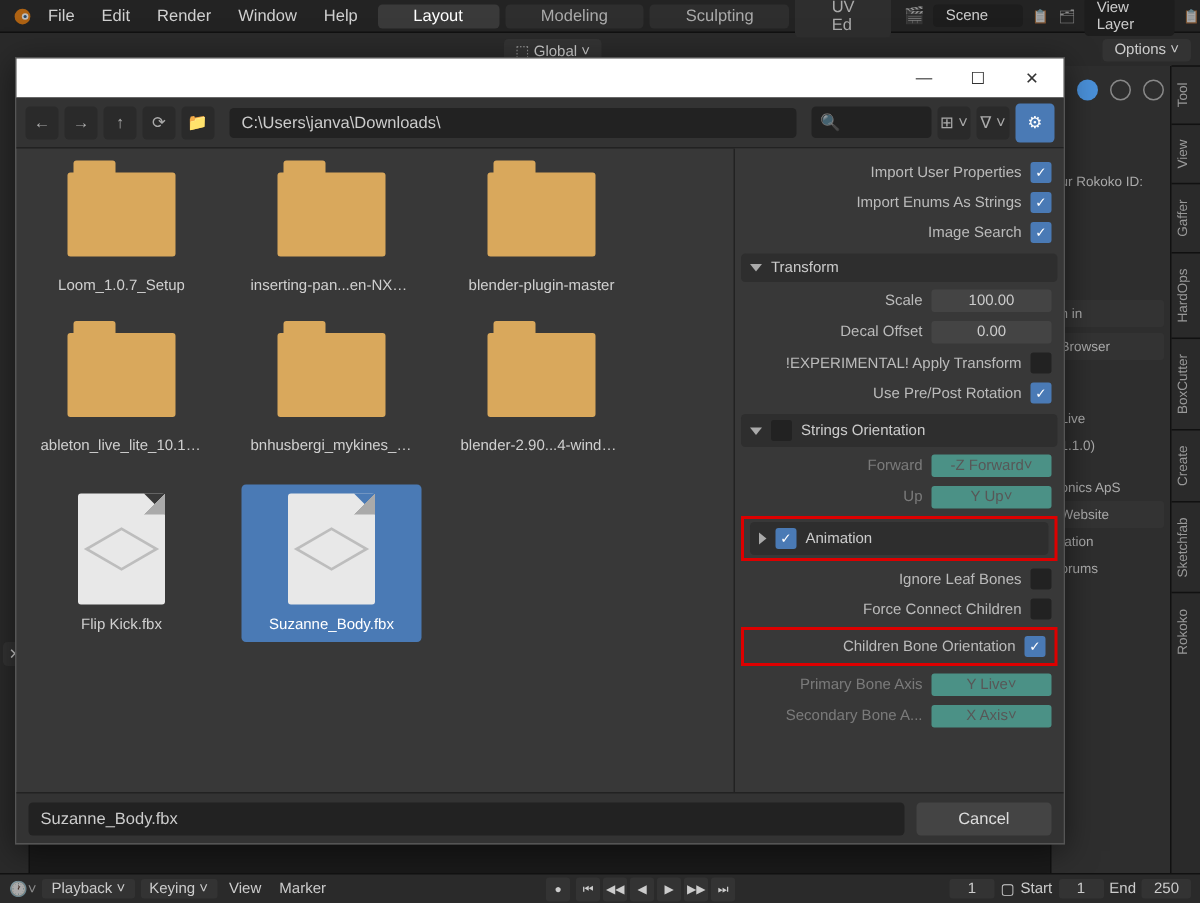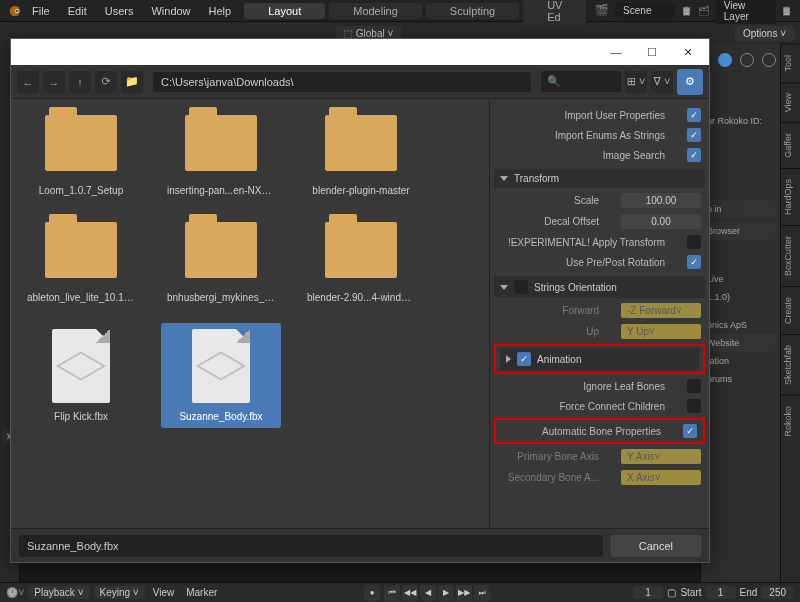--- a/index.html
+++ b/index.html
@@ -53,29 +53,29 @@
   .folder-icon::before { content: ''; position: absolute; top: -8px; left: 4px; width: 28px; height: 10px; background: #d9a85c; border-radius: 2px 2px 0 0; }
   .fbx-icon { width: 58px; height: 74px; background: #e8e8e8; border-radius: 2px 2px 2px 2px; position: relative; margin-bottom: 8px; display: flex; align-items: center; justify-content: center; }
   .fbx-icon::before { content: ''; position: absolute; top: 0; right: 0; width: 0; height: 0; border-left: 14px solid transparent; border-top: 14px solid #383838; }
   .file-item.selected .fbx-icon::before { border-top-color: #4a7ab5; }
   .fbx-icon::after { content: ''; position: absolute; top: 0; right: 0; width: 14px; height: 14px; background: linear-gradient(135deg, transparent 50%, #aaa 50%); }
   .cube-glyph { width: 28px; height: 28px; border: 2px solid #999; transform: rotate(45deg) skew(-15deg,-15deg); opacity: .55; }
   .file-label { font-size: 10px; color: #d0d0d0; text-align: center; max-width: 100%; overflow: hidden; white-space: nowrap; text-overflow: ellipsis; }
   .file-item.selected .file-label { color: #fff; }
 
   .props { width: 220px; background: #383838; border-left: 1px solid #222; padding: 6px 4px; overflow-y: auto; }
-  .prop-row { display: flex; align-items: center; justify-content: flex-end; padding: 3px 4px; gap: 22px; font-size: 10px; }
+  .prop-row { display: flex; align-items: center; justify-content: flex-end; padding: 3px 4px; gap: 6px; font-size: 10px; }
   .prop-row .lbl { color: #bbb; text-align: right; }
   .chk { width: 14px; height: 14px; background: #4a7ab5; border-radius: 2px; display: flex; align-items: center; justify-content: center; color: #fff; font-size: 9px; }
   .chk.empty { background: #222; }
   .prop-header { display: flex; align-items: center; padding: 4px 6px; background: #2e2e2e; margin: 4px 0 2px; border-radius: 3px; font-size: 10px; gap: 6px; }
   .arrow { width: 0; height: 0; border-top: 4px solid transparent; border-bottom: 4px solid transparent; border-left: 5px solid #aaa; }
   .arrow.down { border-left: 4px solid transparent; border-right: 4px solid transparent; border-top: 5px solid #aaa; border-bottom: none; }
   .numfield { background: #444; padding: 2px 0; border-radius: 2px; width: 80px; text-align: center; font-size: 10px; }
-  .selectfield { background: #fde047; padding: 2px 6px; border-radius: 2px; width: 80px; font-size: 10px; color: #777; display: flex; align-items: center; justify-content: flex-start; }
+  .selectfield { background: #5eead4; padding: 2px 6px; border-radius: 2px; width: 80px; font-size: 10px; color: #777; display: flex; align-items: center; justify-content: center; }
   .disabled { opacity: .5; }
   .highlight { border: 2px solid #d00; padding: 2px 4px; margin: 2px 0; }
 
   .dlg-footer { height: 34px; background: #333; display: flex; align-items: center; padding: 0 8px; gap: 8px; border-top: 1px solid #222; }
   .fname-field { flex: 1; background: #222; border-radius: 3px; padding: 5px 8px; font-size: 11px; color: #ccc; }
   .btn-primary { background: #5680c2; color: #fff; padding: 5px 20px; border-radius: 3px; font-size: 11px; position: relative; }
   .btn-cancel { background: #444; color: #ddd; padding: 5px 28px; border-radius: 3px; font-size: 11px; }
   .cursor { position: absolute; right: 18px; bottom: -3px; width: 10px; height: 14px; clip-path: polygon(0 0, 100% 50%, 40% 60%, 60% 100%, 45% 100%, 25% 65%, 0 75%); background: #fff; }
 
   
@@ -93,21 +93,21 @@
 <div class="topbar">
   <span class="icon">
     <svg viewBox="0 0 16 16" width="14" height="14">
         <circle cx="8" cy="8" r="6" fill="#e87d0d"></circle>
         <circle cx="10" cy="8" r="2.5" fill="#fff"></circle>
         <circle cx="10" cy="8" r="1.2" fill="#265787"></circle>
       </svg>
   </span>
   <span class="menu-item">File</span>
   <span class="menu-item">Edit</span>
-  <span class="menu-item">Users</span>
+  <span class="menu-item">Render</span>
   <span class="menu-item">Window</span>
   <span class="menu-item">Help</span>
   <span style="width:12px"></span>
   <span class="tab active">Layout</span>
   <span class="tab">Modeling</span>
   <span class="tab">Sculpting</span>
   <span class="tab">UV Ed</span>
   <div class="scene-field">
     <span style="opacity:.6">🎬</span>
     <span class="field">Scene</span>
@@ -284,28 +284,28 @@
       <div class="prop-row">
           <span class="lbl">Ignore Leaf Bones</span>
           <div class="chk empty"></div>
         </div>
       <div class="prop-row">
           <span class="lbl">Force Connect Children</span>
           <div class="chk empty"></div>
         </div>
       <div class="highlight">
         <div class="prop-row" style="padding:2px 2px">
-            <span class="lbl">Automatic Bone Properties</span>
+            <span class="lbl">Children Bone Orientation</span>
             <div class="chk">✓</div>
           </div>
       </div>
       <div class="prop-row disabled">
           <span class="lbl">Primary Bone Axis</span>
           <div class="selectfield">
-            <span>Y Axis</span>
+            <span>Y Live</span>
             <span>˅</span>
           </div>
         </div>
       <div class="prop-row disabled">
           <span class="lbl">Secondary Bone A...</span>
           <div class="selectfield">
             <span>X Axis</span>
             <span>˅</span>
           </div>
         </div>

